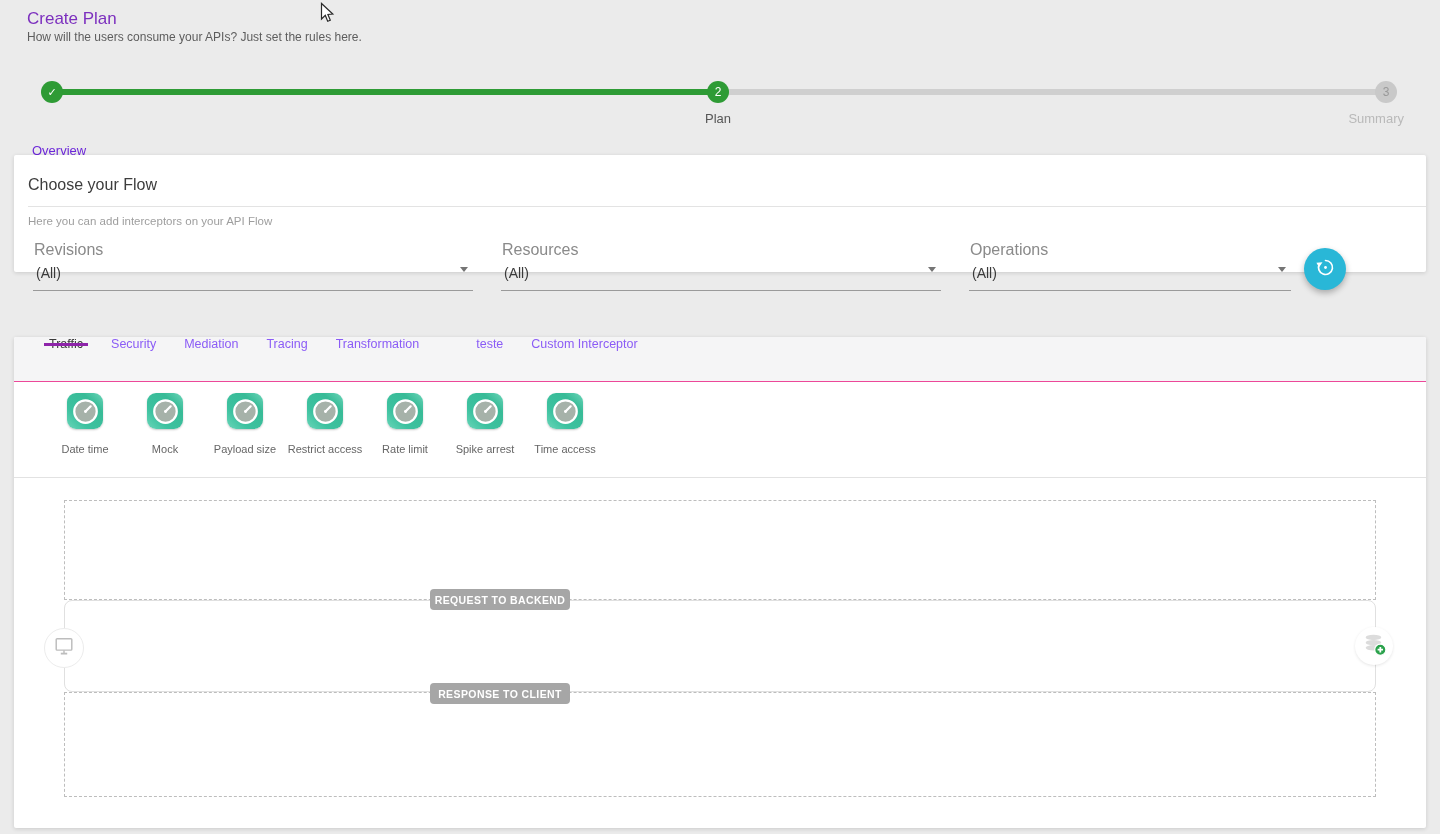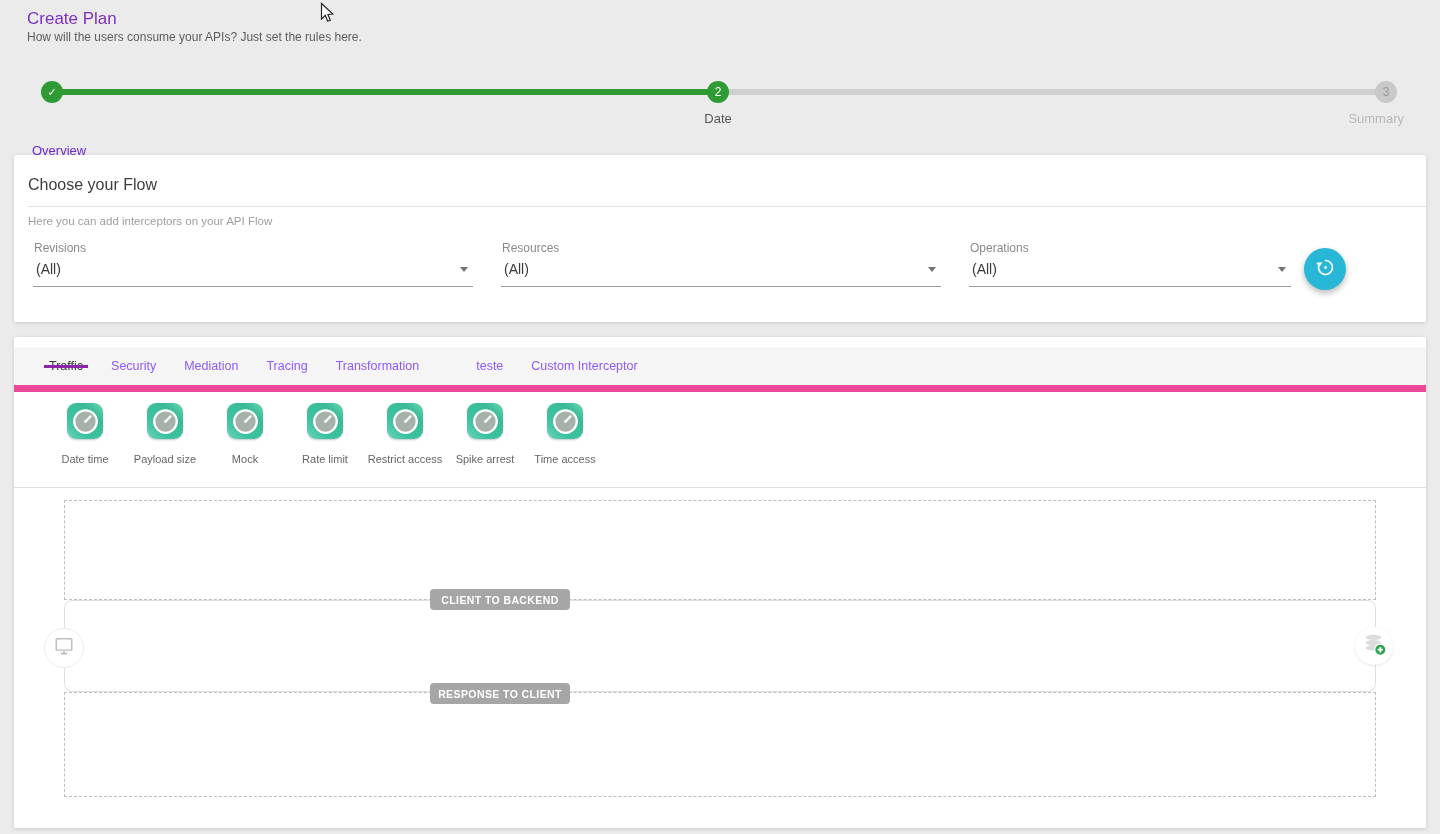--- a/index.html
+++ b/index.html
@@ -31,45 +31,45 @@
   .step-circle.s2 { left:707px; }
   .step-circle.s3 { left:1375px; }
   .step-label { position:absolute; top:111px; font-size:13px; }
   .step-label.l1 { left:32px; color:#6d28d9;margin-top:32px; }
   .step-label.l2 { left:718px; transform:translateX(-50%); color:#565656; }
   .step-label.l3 { right:36px; color:#b9b9b9; }
 
   
   .card { position:absolute; left:14px; width:1412px; background:#fff; border-radius:2px;
           box-shadow:0 1px 4px rgba(0,0,0,0.14); }
-  .card-filters { top:155px; height:167px; }
+  .card-filters { top:155px; height:117px; }
   .card-interceptors { top:337px; height:491px; }
 
   
   .filters-title { margin:21px 0 0 14px; font-size:16px; color:#3d3d3d; font-weight:400; }
   .filters-divider { margin:12px 0 0 14px; border-bottom:1px solid #e3e3e3; }
   .filters-subtitle { margin:8px 0 0 14px; font-size:11.5px; color:#9e9e9e; }
   .filters-row { position:absolute; left:19px; top:86px; display:flex; align-items:flex-start; }
   .mat-select { position:relative; cursor:pointer; }
   .mat-select.w1 { width:440px; margin-right:28px; }
   .mat-select.w2 { width:440px; margin-right:28px; }
   .mat-select.w3 { width:322px; margin-right:13px; }
-  .mat-select-label { font-size:12px; color:#8a8a8a; padding-left:1px; }
+  .mat-select-label { font-size:16px; color:#8a8a8a; padding-left:1px; }
   .mat-select-value { font-size:14px; color:#3a3a3a; padding:6px 0 9px 3px; border-bottom:1px solid #9a9a9a; }
   .mat-select-caret { position:absolute; right:5px; top:26px; width:0; height:0;
     border-left:4.5px solid transparent; border-right:4.5px solid transparent; border-top:5px solid #757575; }
   .fab {
     width:42px; height:42px; border-radius:50%; background:#29b7d7; border:none; cursor:pointer;
     margin-top:7px; display:flex; align-items:center; justify-content:center;
     box-shadow:0 3px 6px rgba(0,0,0,0.28);
   }
 
   
-  .tabbar { height:45px; background:#f5f5f6; display:flex; align-items:center; padding-left:21px;
-            border-bottom:7px solid #ec4899; border-radius:2px 2px 0 0;margin-top:10px; }
+  .tabbar { height:45px; background:#f5f5f6; display:flex; align-items:flex-start; padding-left:21px;
+            border-bottom:1px solid #ec4899; border-radius:2px 2px 0 0; }
   .tab { display:flex; align-items:center; padding:0 14px; font-size:12.5px; color:#8b5cf6;
          position:relative; cursor:pointer; white-space:nowrap; }
   .tab.active { color:#3a3a3a; }
   .tab.active::after { content:""; position:absolute; left:9px; right:9px; bottom:5px; height:3px; background:#8e24aa; }
   .tab-divider { border-left:1px dashed #c6c6c6; margin:5px 12px 5px 16px; }
 
   
   .icons-row { height:96px; border-bottom:1px solid #e2e2e2; display:flex; padding-left:31px; }
   .interceptor { width:80px; display:flex; flex-direction:column; align-items:center; padding-top:11px; cursor:pointer; }
   .int-icon {
@@ -121,21 +121,21 @@
   <div class="step-circle done s1">
     <span>✓</span>
   </div>
   <div class="step-circle active s2">
     <span>2</span>
   </div>
   <div class="step-circle pending s3">
     <span>3</span>
   </div>
   <div class="step-label l1">Overview</div>
-  <div class="step-label l2">Date</div>
+  <div class="step-label l2">Plan</div>
   <div class="step-label l3">Summary</div>
 </div>
 
 <div class="card card-filters">
   <div class="filters-title">Choose your Flow</div>
   <div class="filters-divider"></div>
   <div class="filters-subtitle">Here you can add interceptors on your API Flow</div>
 
   <div class="filters-row">
     <div class="mat-select w1">
@@ -190,51 +190,51 @@
       <div class="int-label">Date time</div>
     </div>
     <div class="interceptor">
       <div class="int-icon">
           <svg width="27" height="27" viewBox="0 0 24 24">
             <circle cx="12" cy="12" r="10" fill="#a6b2a9" stroke="#fff" stroke-width="2"></circle>
             <line x1="12" y1="12" x2="16.6" y2="7.4" stroke="#fff" stroke-width="2" stroke-linecap="round"></line>
             <circle cx="12" cy="12" r="1.3" fill="#fff"></circle>
           </svg>
         </div>
+      <div class="int-label">Mock</div>
+    </div>
+    <div class="interceptor">
+      <div class="int-icon">
+          <svg width="27" height="27" viewBox="0 0 24 24">
+            <circle cx="12" cy="12" r="10" fill="#a6b2a9" stroke="#fff" stroke-width="2"></circle>
+            <line x1="12" y1="12" x2="16.6" y2="7.4" stroke="#fff" stroke-width="2" stroke-linecap="round"></line>
+            <circle cx="12" cy="12" r="1.3" fill="#fff"></circle>
+          </svg>
+        </div>
       <div class="int-label">Payload size</div>
     </div>
     <div class="interceptor">
       <div class="int-icon">
           <svg width="27" height="27" viewBox="0 0 24 24">
             <circle cx="12" cy="12" r="10" fill="#a6b2a9" stroke="#fff" stroke-width="2"></circle>
             <line x1="12" y1="12" x2="16.6" y2="7.4" stroke="#fff" stroke-width="2" stroke-linecap="round"></line>
             <circle cx="12" cy="12" r="1.3" fill="#fff"></circle>
           </svg>
         </div>
-      <div class="int-label">Mock</div>
+      <div class="int-label">Restrict access</div>
     </div>
     <div class="interceptor">
       <div class="int-icon">
           <svg width="27" height="27" viewBox="0 0 24 24">
             <circle cx="12" cy="12" r="10" fill="#a6b2a9" stroke="#fff" stroke-width="2"></circle>
             <line x1="12" y1="12" x2="16.6" y2="7.4" stroke="#fff" stroke-width="2" stroke-linecap="round"></line>
             <circle cx="12" cy="12" r="1.3" fill="#fff"></circle>
           </svg>
         </div>
       <div class="int-label">Rate limit</div>
-    </div>
-    <div class="interceptor">
-      <div class="int-icon">
-          <svg width="27" height="27" viewBox="0 0 24 24">
-            <circle cx="12" cy="12" r="10" fill="#a6b2a9" stroke="#fff" stroke-width="2"></circle>
-            <line x1="12" y1="12" x2="16.6" y2="7.4" stroke="#fff" stroke-width="2" stroke-linecap="round"></line>
-            <circle cx="12" cy="12" r="1.3" fill="#fff"></circle>
-          </svg>
-        </div>
-      <div class="int-label">Restrict access</div>
     </div>
     <div class="interceptor">
       <div class="int-icon">
           <svg width="27" height="27" viewBox="0 0 24 24">
             <circle cx="12" cy="12" r="10" fill="#a6b2a9" stroke="#fff" stroke-width="2"></circle>
             <line x1="12" y1="12" x2="16.6" y2="7.4" stroke="#fff" stroke-width="2" stroke-linecap="round"></line>
             <circle cx="12" cy="12" r="1.3" fill="#fff"></circle>
           </svg>
         </div>
       <div class="int-label">Spike arrest</div>
@@ -248,21 +248,21 @@
           </svg>
         </div>
       <div class="int-label">Time access</div>
     </div>
   </div>
 
   <div class="dashed-row dashed-top"></div>
   <div class="solid-box"></div>
   <div class="dashed-row dashed-bottom"></div>
 
-  <div class="flow-badge badge-request">CLIENT TO BACKEND</div>
+  <div class="flow-badge badge-request">REQUEST TO BACKEND</div>
   <div class="flow-badge badge-response">RESPONSE TO CLIENT</div>
 
   <div class="client-node">
     <span>
       <svg width="22" height="22" viewBox="0 0 24 24" fill="none" stroke="#bdbdbd" stroke-width="1.6">
         <rect x="3.5" y="4" width="17" height="12.5" rx="1"></rect>
         <line x1="12" y1="16.5" x2="12" y2="19.5"></line>
         <line x1="8.5" y1="20.3" x2="15.5" y2="20.3" stroke-width="2"></line>
       </svg>
     </span>

